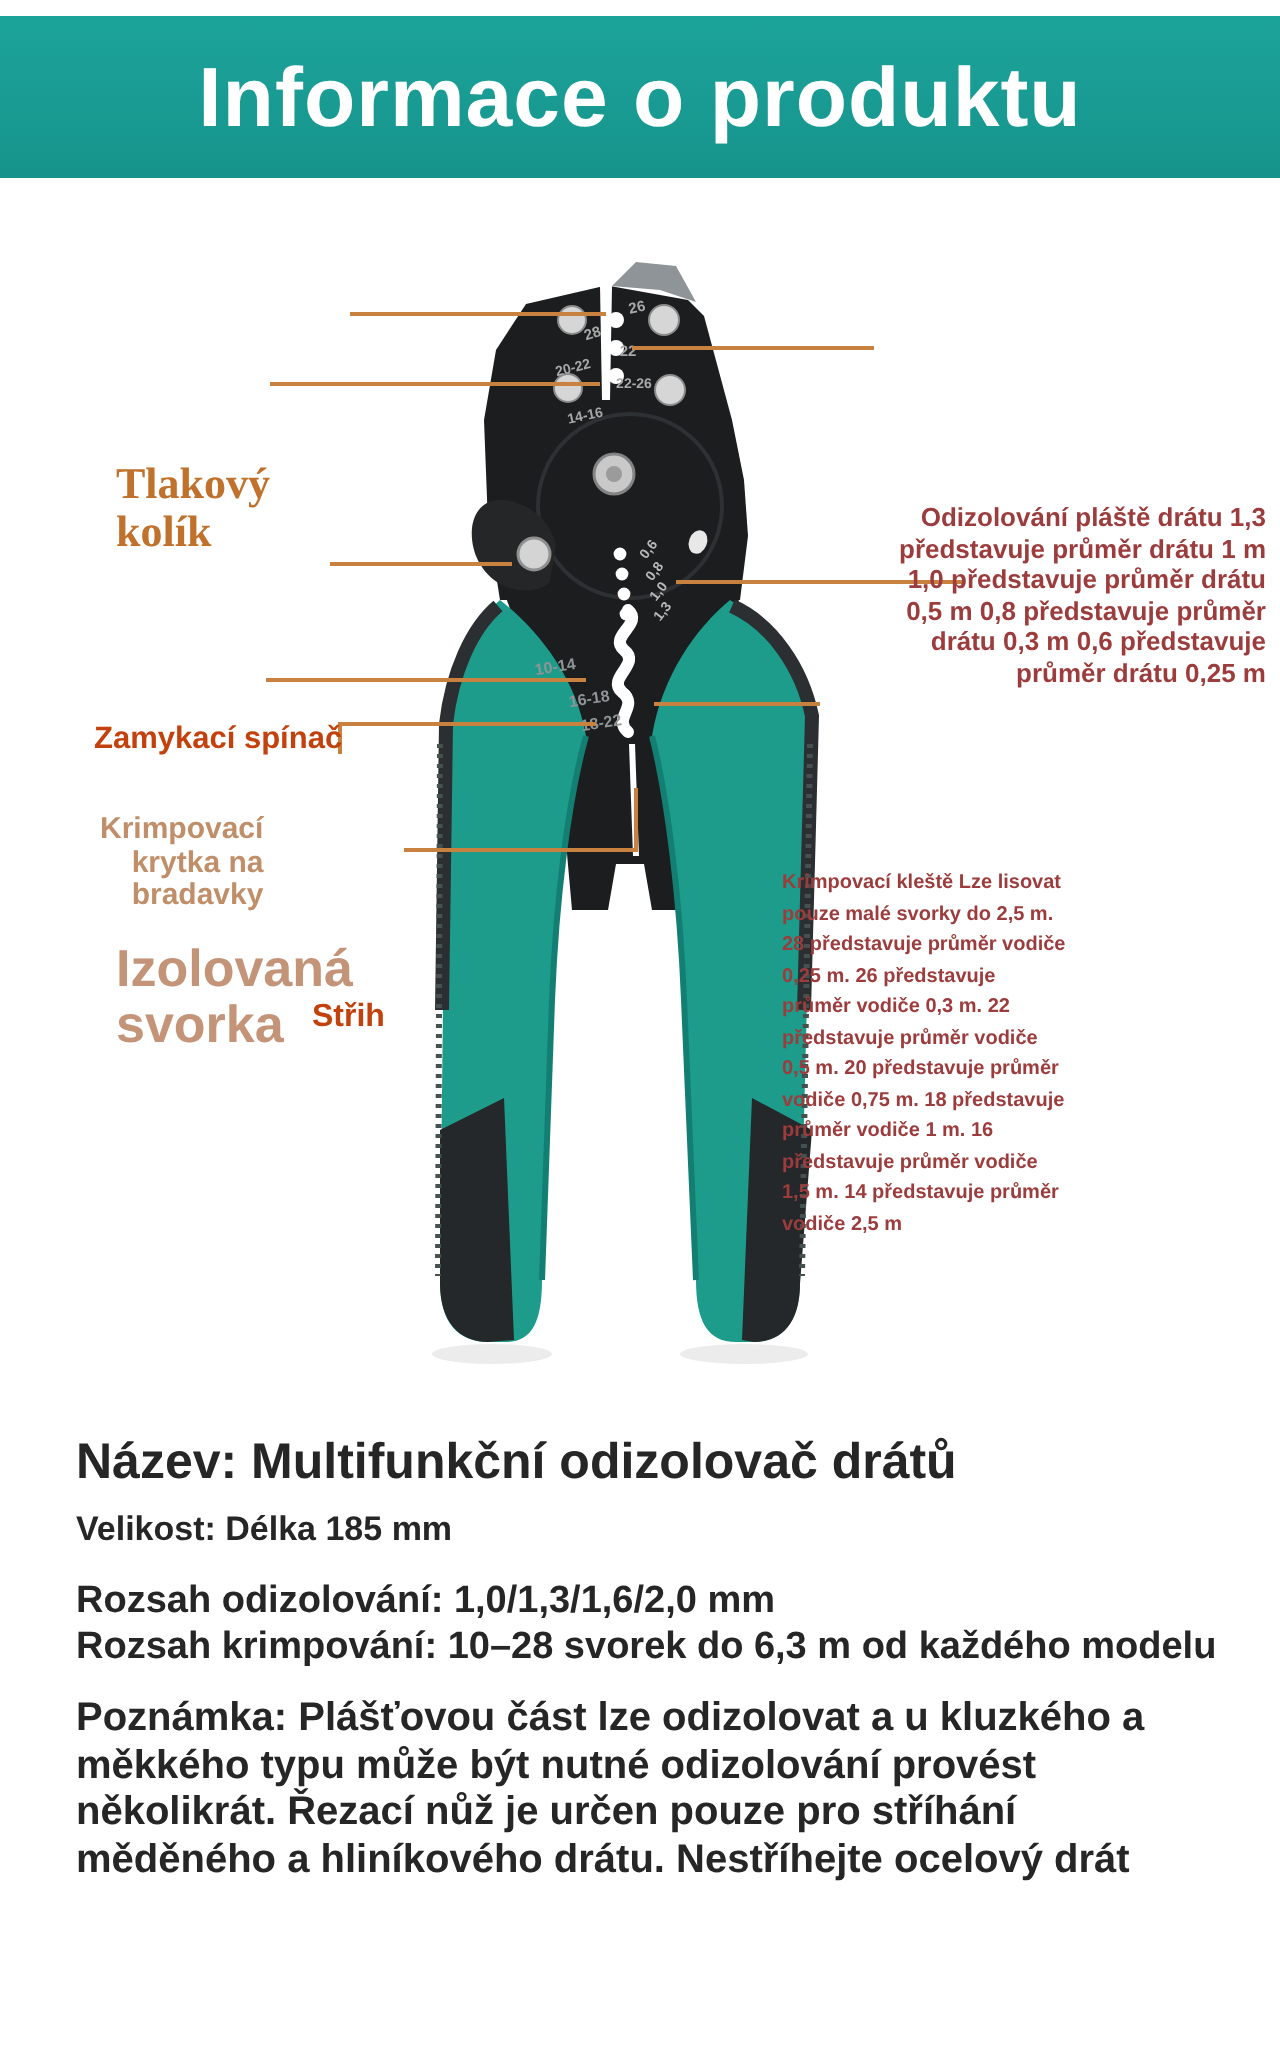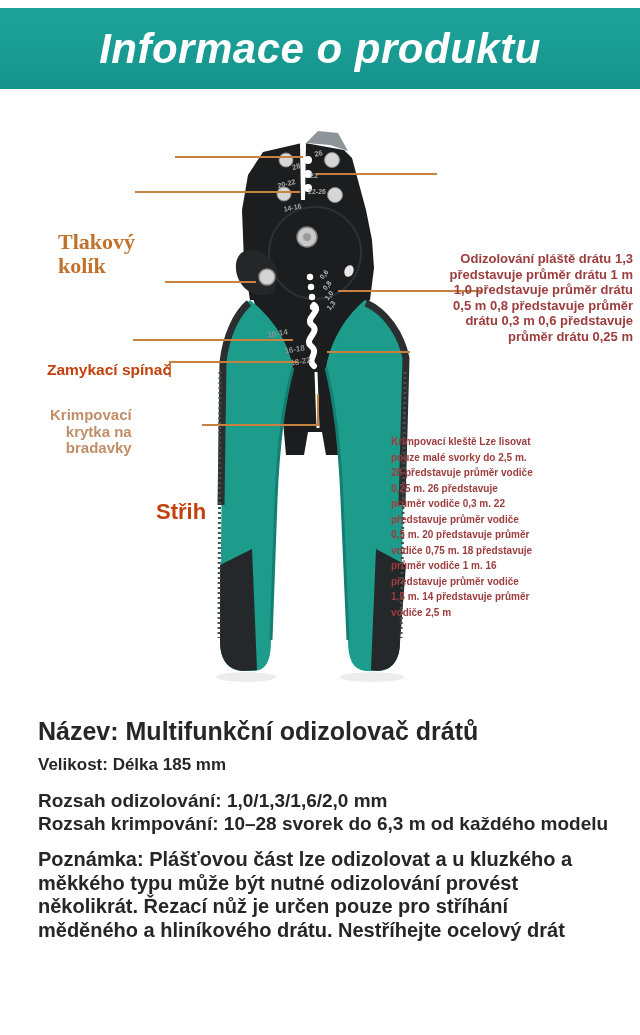--- a/index.html
+++ b/index.html
@@ -1,37 +1,37 @@
 <!DOCTYPE html>
 <html><head>
 <meta charset="utf-8">
 <style>
   html,body{margin:0;padding:0;background:#ffffff;}
   .page{position:relative;width:640px;height:1035px;background:#ffffff;overflow:hidden;
         font-family:"Liberation Sans",sans-serif;}
   
   .banner{position:absolute;left:0;top:8px;width:640px;height:81px;
-          background:linear-gradient(#1ca39a,#16948c);display:flex;align-items:center;justify-content:center;font-style:italic;}
+          background:linear-gradient(#1ca39a,#16948c);display:flex;align-items:center;justify-content:center;}
   .banner h1{margin:0;color:#ffffff;font-size:42px;font-weight:bold;letter-spacing:.5px;
              font-family:"Liberation Sans",sans-serif;}
   
   .diagram{position:absolute;left:0;top:90px;width:640px;height:615px;}
   .tool-svg{position:absolute;left:0;top:0;width:640px;height:615px;}
   .lbl{position:absolute;font-weight:bold;white-space:pre-line;line-height:1.08;}
   .orange{color:#c0722c}
   .orange-dark{color:#c2410c}
   .tan{color:#c08f6a}
   .tan-light{color:#c39478}
   .red{color:#9c3c3c}
   .lbl-pressure-pin{left:58px;top:140px;font-size:22px;line-height:24px;font-family:Liberation Serif, serif;}
   .lbl-crimp-port{left:54px;top:184px;font-size:19px;line-height:21px;}
   .lbl-lock-switch{left:47px;top:272px;font-size:15.5px;}
   .lbl-nipple-cap{left:50px;top:317px;font-size:15px;line-height:16.5px;text-align:right;}
   .lbl-insulated{left:58px;top:380px;font-size:26px;line-height:28px;}
-  .lbl-cut{left:156px;top:410px;font-size:22px;}
+  .lbl-cut{left:156px;top:410px;font-size:16px;}
   .lbl-strip-info{left:418px;top:161px;width:215px;font-size:13px;line-height:15.6px;text-align:right;}
   .lbl-bare-terminal{left:486px;top:276px;font-size:23px;line-height:26px;}
   .lbl-crimp-info{left:391px;top:344px;width:220px;font-size:10px;line-height:15.5px;text-align:left;}
   
   .specs{position:absolute;left:0;top:0;width:640px;}
   .spec{position:absolute;color:#262626;font-weight:bold;white-space:pre-line;}
   .spec-name{left:38px;top:717px;font-size:25px;}
   .spec-size{left:38px;top:755px;font-size:17px;}
   .spec-strip{left:38px;top:790px;font-size:19px;}
   .spec-crimp{left:38px;top:813px;font-size:19px;}
@@ -127,20 +127,22 @@
         <path d="M327,352 L410,352"></path>
       </g>
     </svg>
 
     <div class="lbl orange lbl-pressure-pin">Tlakový
 kolík</div>
     <div class="lbl orange-dark lbl-lock-switch">Zamykací spínač</div>
     <div class="lbl tan lbl-nipple-cap">Krimpovací
 krytka na
 bradavky</div>
+    <div class="lbl tan-light lbl-insulated">Izolovaná
+svorka</div>
     <div class="lbl orange-dark lbl-cut">Střih</div>
     <div class="lbl red lbl-strip-info">Odizolování pláště drátu 1,3
 představuje průměr drátu 1 m
 1,0 představuje průměr drátu
 0,5 m 0,8 představuje průměr
 drátu 0,3 m 0,6 představuje
 průměr drátu 0,25 m</div>
     <div class="lbl red lbl-crimp-info">Krimpovací kleště Lze lisovat
 pouze malé svorky do 2,5 m.
 28 představuje průměr vodiče

